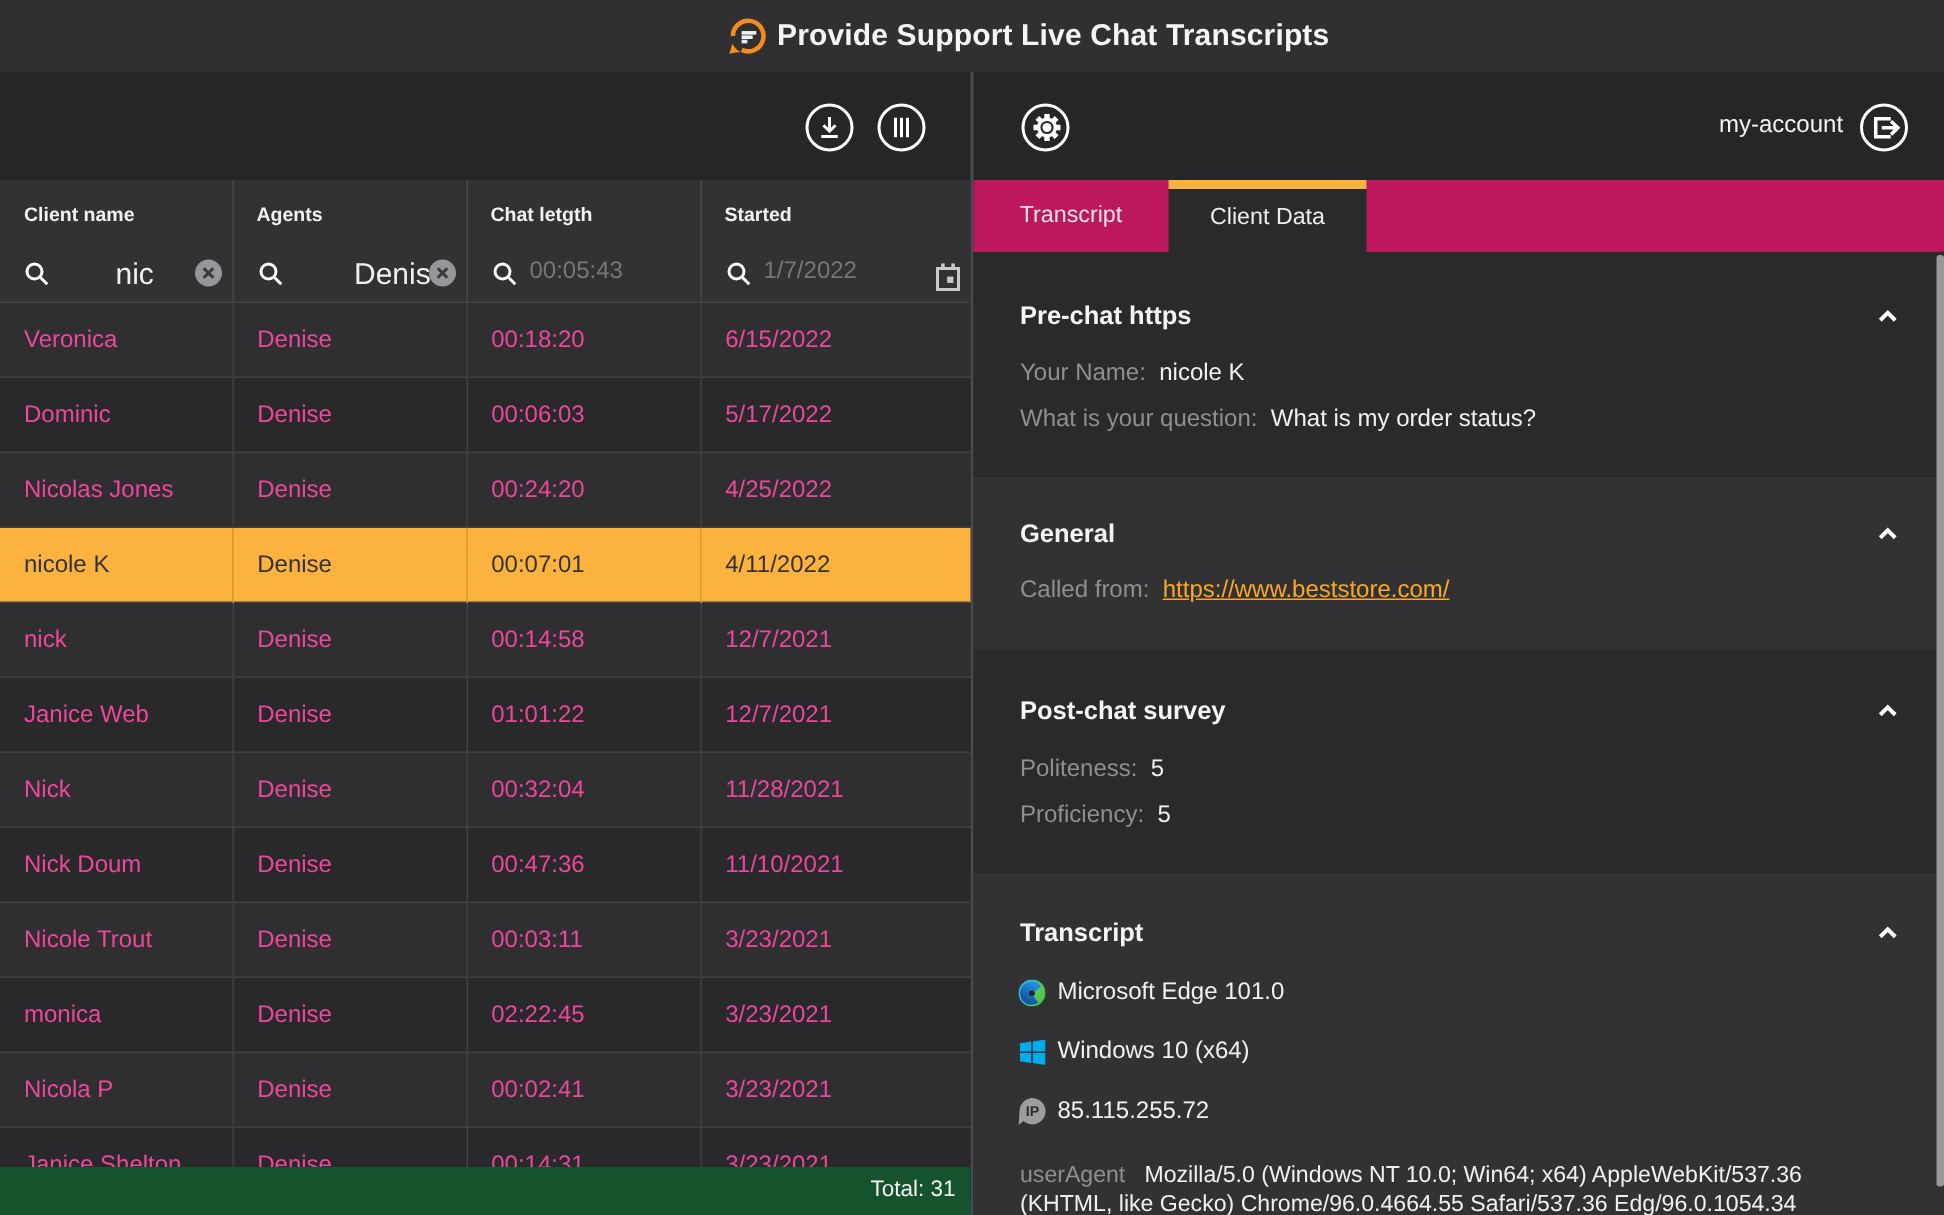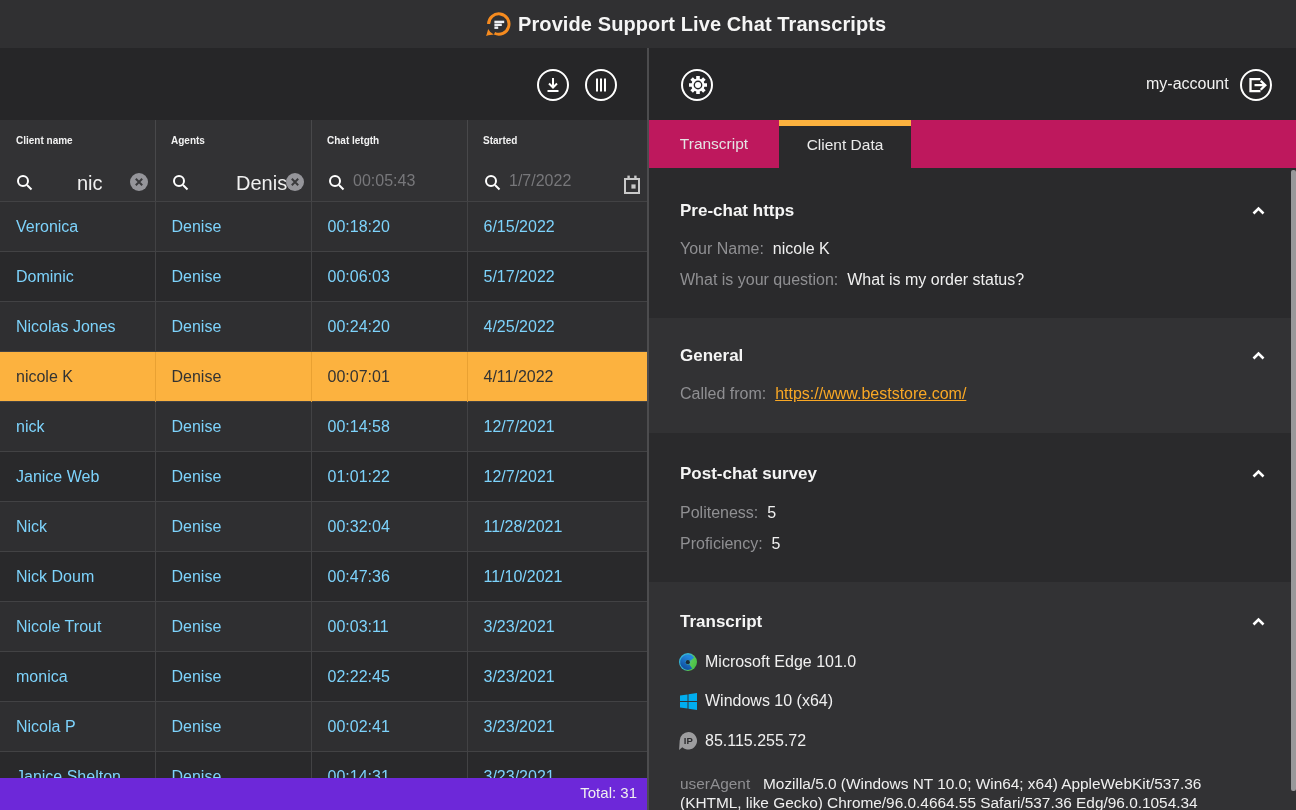--- a/index.html
+++ b/index.html
@@ -12,31 +12,31 @@
     color:#f5f5f5; font-size:20px; font-weight:bold; letter-spacing:0.1px; }
   
   #toolbar { position:absolute; left:0; top:48px; width:1296px; height:72px; background:#262628; }
   
   #divider { position:absolute; left:647px; top:48px; width:2px; height:762px; background:#4c4c4e; }
   .cbtn { position:absolute; width:32px; height:32px; border:2px solid #fff; border-radius:50%; }
   
   #lpanel { position:absolute; left:0; top:120px; width:647px; height:690px; background:#2a2a2c; }
   #thead { position:absolute; left:0; top:0; width:647px; height:81px; background:#323234; }
   .col-b { position:absolute; top:0; width:1px; height:81px; background:#48484a; }
-  .hname { position:absolute; top:15px; font-size:10px; font-weight:bold; color:#f2f2f2; }
+  .hname { position:absolute; top:15px; font-size:13px; font-weight:bold; color:#f2f2f2; }
   .stext { position:absolute; top:52px; font-size:20px; color:#f0f0f0;margin-left:39px; }
   .sph   { position:absolute; top:52px; font-size:16px; color:#77777a; }
   table#grid { position:absolute; left:0; top:81px; border-collapse:collapse; table-layout:fixed; width:647px; }
-  #grid td { height:50px; font-size:16px; color:#7dd3fc; padding:0 0 0 16px;
+  #grid td { height:50px; font-size:16px; color:#ec4899; padding:0 0 0 16px;
      border-top:1px solid #424244; border-right:1px solid #424244; }
   #grid td:last-child { border-right:none; }
   #grid tr.odd  td { background:#2f2f31; }
   #grid tr.even td { background:#29292b; }
   #grid tr.sel td { background:#fcb23f; color:#333333; border-right-color:#e9a132; }
-  #lfooter { position:absolute; left:0; top:658px; width:647px; height:32px; background:#6d28d9;
+  #lfooter { position:absolute; left:0; top:658px; width:647px; height:32px; background:#14532d;
      font-size:15px; color:#f0f0f0; text-align:right; line-height:30px; padding-right:10px; }
   
   #rpanel { position:absolute; left:649px; top:120px; width:647px; height:690px; background:#2a2a2c; }
   #tabbar { position:absolute; left:0; top:0; width:729px; height:48px; background:#be185d; }
   .tab { position:absolute; top:0; height:48px; line-height:48px; text-align:center;
      font-size:15.5px; color:#e4e4e4; }
   #tab1 { left:0; width:130px; }
   #tab2 { left:130px; width:132px; background:#2a2a2c; border-top:6px solid #fcb23f; line-height:37px; color:#ebebeb; }
   .sec { position:absolute; left:0; width:647px; }
   .sec.dark  { background:#2a2a2c; }

